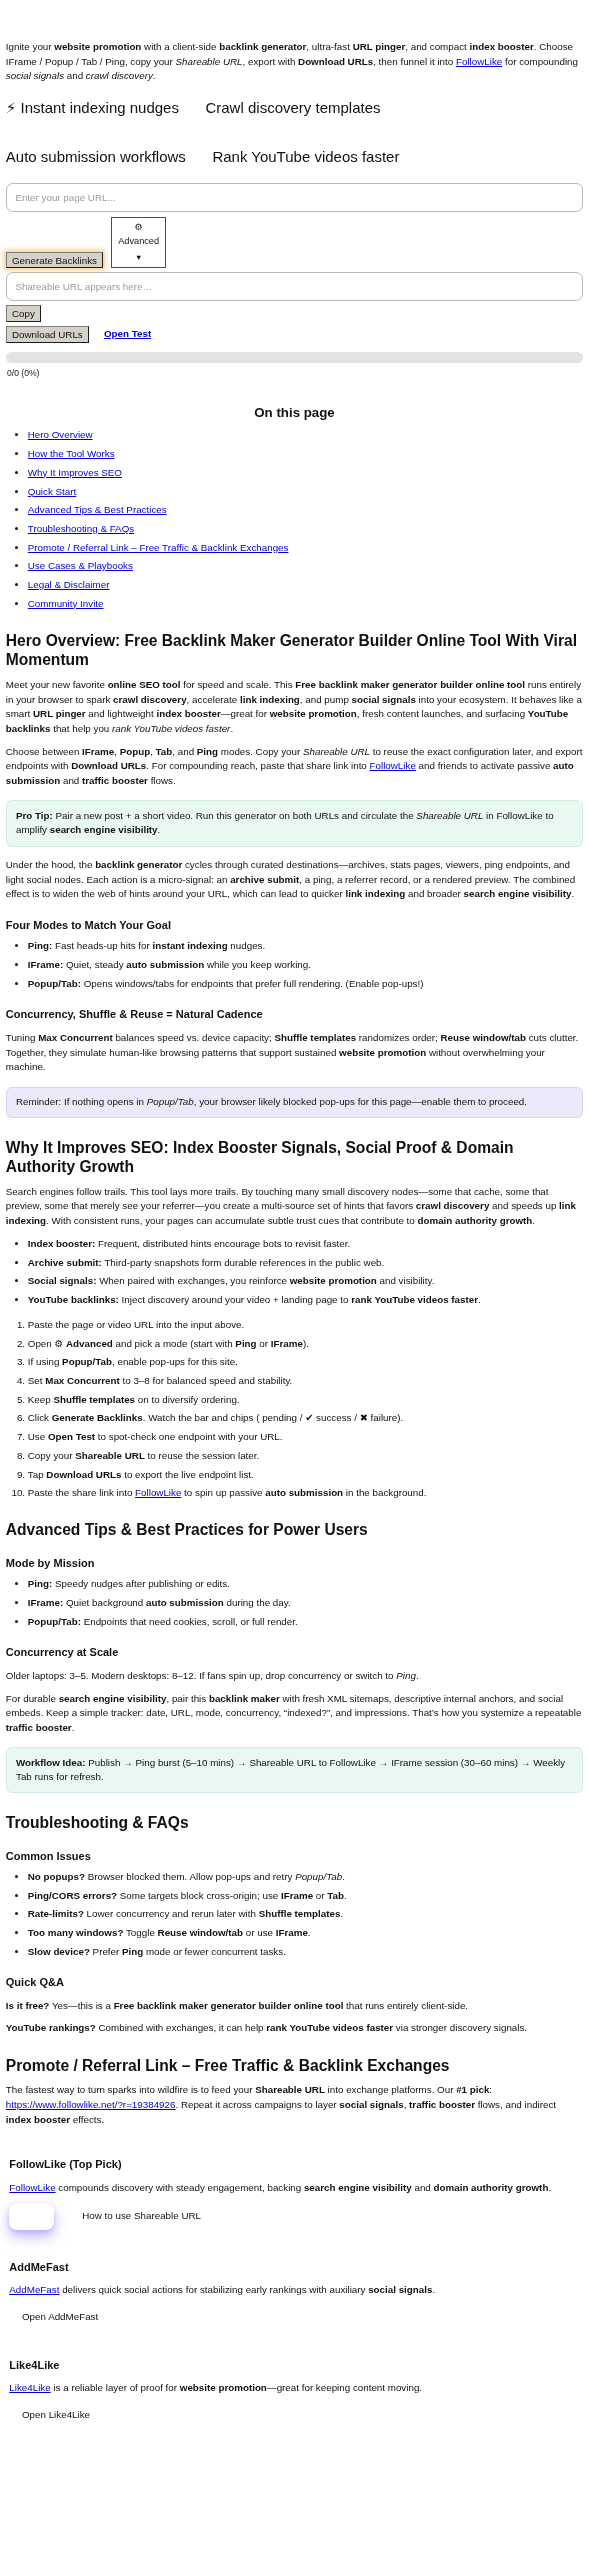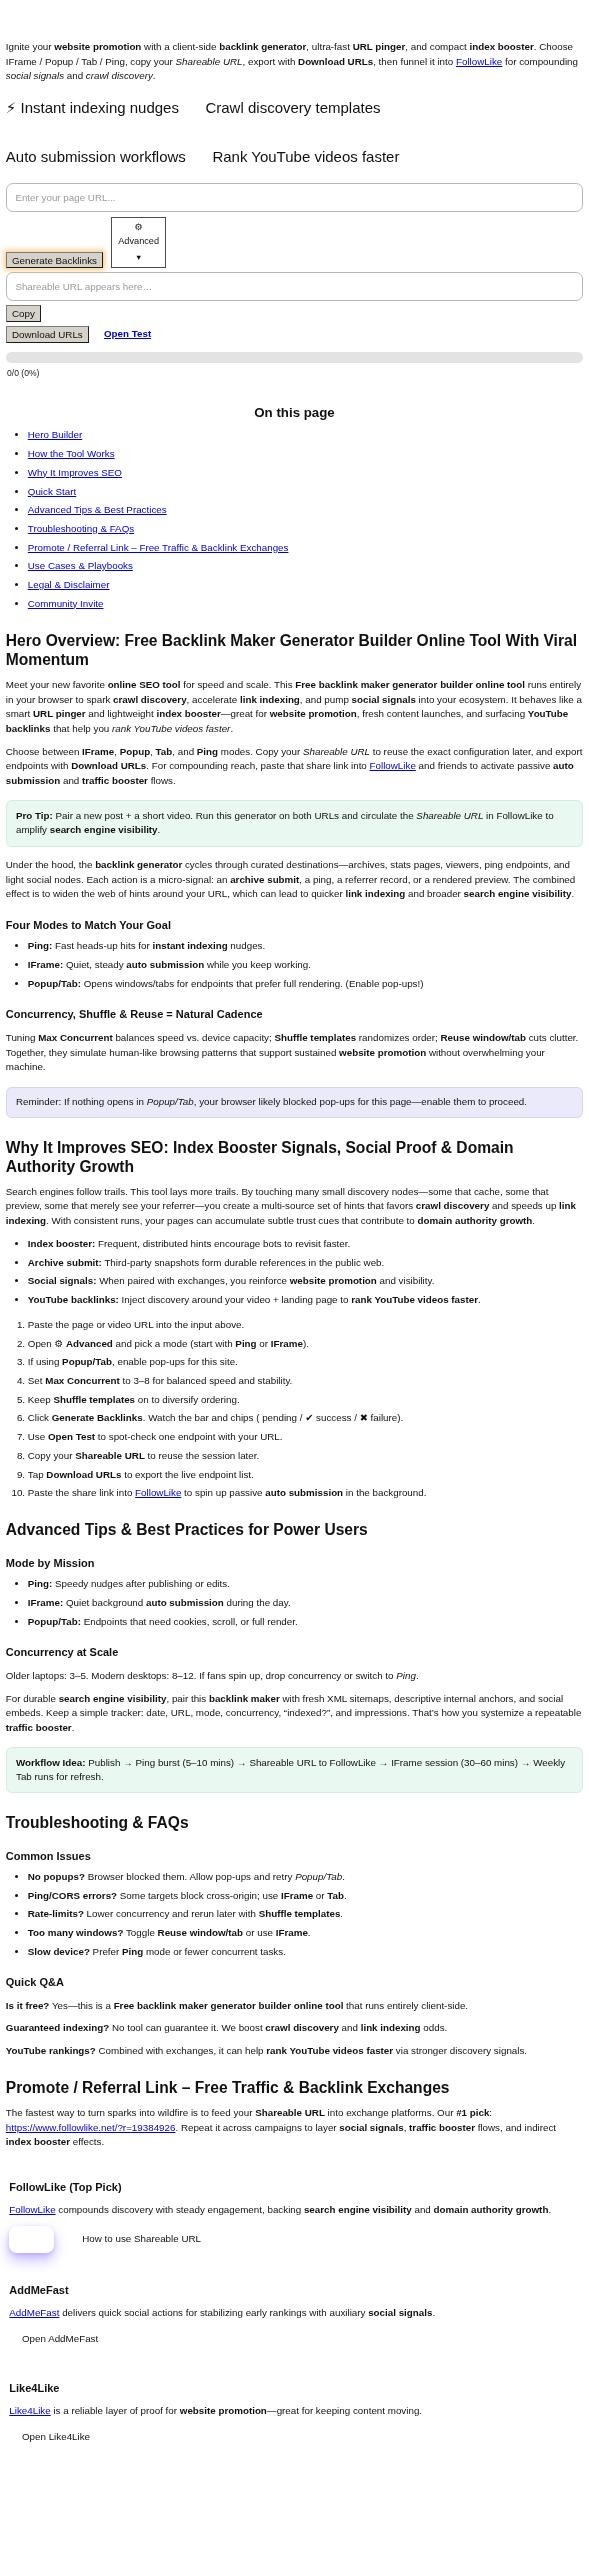--- a/index.html
+++ b/index.html
@@ -78,21 +78,21 @@
   <div class="dl-row">
     <button class="btn">Download URLs</button>
     <a class="open-test" href="#">Open Test</a>
   </div>
 
   <div class="progress"></div>
   <div class="progress-text">0/0 (0%)</div>
 
   <div class="toc-title">On this page</div>
   <ul class="plain">
-    <li><a class="lnk" href="#">Hero Builder</a></li>
+    <li><a class="lnk" href="#">Hero Overview</a></li>
     <li><a class="lnk" href="#">How the Tool Works</a></li>
     <li><a class="lnk" href="#">Why It Improves SEO</a></li>
     <li><a class="lnk" href="#">Quick Start</a></li>
     <li><a class="lnk" href="#">Advanced Tips &amp; Best Practices</a></li>
     <li><a class="lnk" href="#">Troubleshooting &amp; FAQs</a></li>
     <li><a class="lnk" href="#">Promote / Referral Link – Free Traffic &amp; Backlink Exchanges</a></li>
     <li><a class="lnk" href="#">Use Cases &amp; Playbooks</a></li>
     <li><a class="lnk" href="#">Legal &amp; Disclaimer</a></li>
     <li><a class="lnk" href="#">Community Invite</a></li>
   </ul>
@@ -151,21 +151,20 @@
   <h3 class="sub">Common Issues</h3>
   <ul class="plain">
     <li><span style="font-weight: 700; text-align: center;">No popups?</span><span> Browser blocked them. Allow pop-ups and retry </span><span style="font-style: italic;">Popup/Tab</span><span>.</span></li>
     <li><span style="font-weight: 700;">Ping/CORS errors?</span><span> Some targets block cross-origin; use </span><span style="font-weight: 700;">IFrame</span><span> or </span><span style="font-weight: 700;">Tab</span><span>.</span></li>
     <li><span style="font-weight: 700;">Rate-limits?</span><span> Lower concurrency and rerun later with </span><span style="font-weight: 700;">Shuffle templates</span><span>.</span></li>
     <li><span style="font-weight: 700;">Too many windows?</span><span> Toggle </span><span style="font-weight: 700;">Reuse window/tab</span><span> or use </span><span style="font-weight: 700;">IFrame</span><span>.</span></li>
     <li><span style="font-weight: 700;">Slow device?</span><span> Prefer </span><span style="font-weight: 700;">Ping</span><span> mode or fewer concurrent tasks.</span></li>
   </ul>
   <h3 class="sub">Quick Q&amp;A</h3>
   <p><span style="font-weight: 700;">Is it free?</span><span> Yes—this is a </span><span style="font-weight: 700;">Free backlink maker generator builder online tool</span><span> that runs entirely client-side.</span></p>
-  <p><span style="font-weight: 700;">Guaranteed indexing?</span><span> No tool can guarantee it. We boost </span><span style="font-weight: 700;">crawl discovery</span><span> and </span><span style="font-weight: 700;">link indexing</span><span> odds.</span></p>
   <p><span style="font-weight: 700;">YouTube rankings?</span><span> Combined with exchanges, it can help </span><span style="font-weight: 700;">rank YouTube videos faster</span><span> via stronger discovery signals.</span></p>
 
   <h2 class="sec">Promote / Referral Link – Free Traffic &amp; Backlink Exchanges</h2>
   <p><span>The fastest way to turn sparks into wildfire is to feed your </span><span style="font-weight: 700;">Shareable URL</span><span> into exchange platforms. Our </span><span style="font-weight: 700;">#1 pick</span><span>: </span><a href="#" class="lnk">https://www.followlike.net/?r=19384926</a><span>. Repeat it across campaigns to layer </span><span style="font-weight: 700;">social signals</span><span>, </span><span style="font-weight: 700;">traffic booster</span><span> flows, and indirect </span><span style="font-weight: 700;">index booster</span><span> effects.</span></p>
 
   <div class="exchange">
     <h3 class="sub">FollowLike (Top Pick)</h3>
     <p><a href="#" class="lnk">FollowLike</a><span> compounds discovery with steady engagement, backing </span><span style="font-weight: 700;">search engine visibility</span><span> and </span><span style="font-weight: 700;">domain authority growth</span><span>.</span></p>
     <div class="cta-row">
       <button class="cta-btn"></button>

